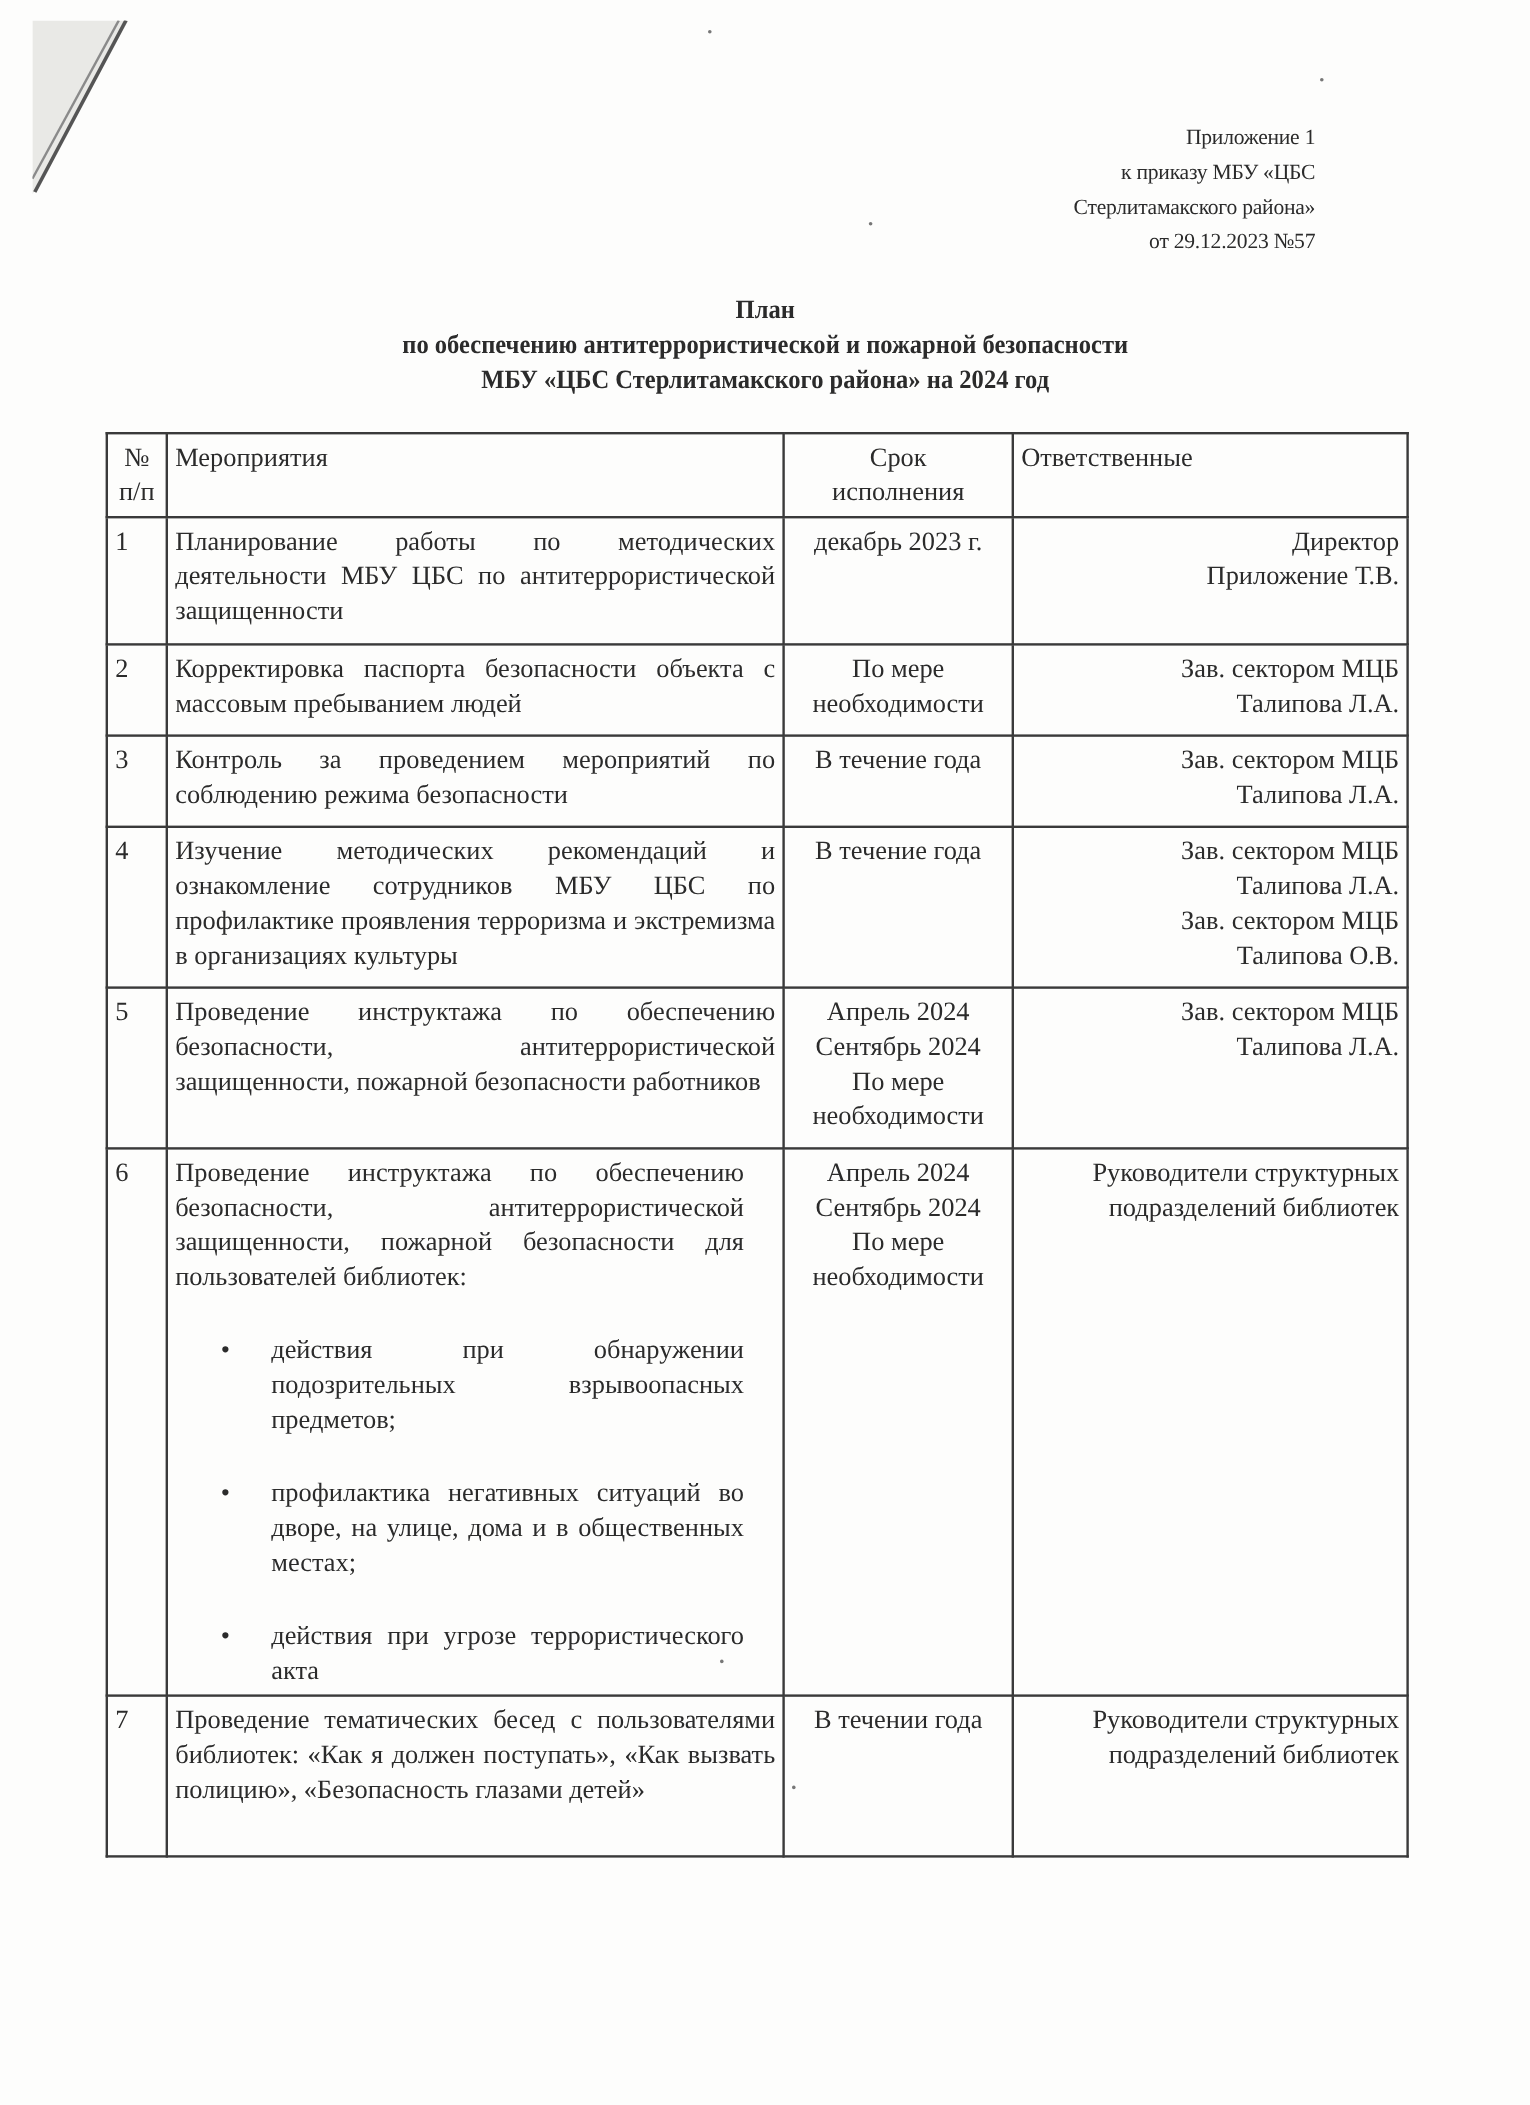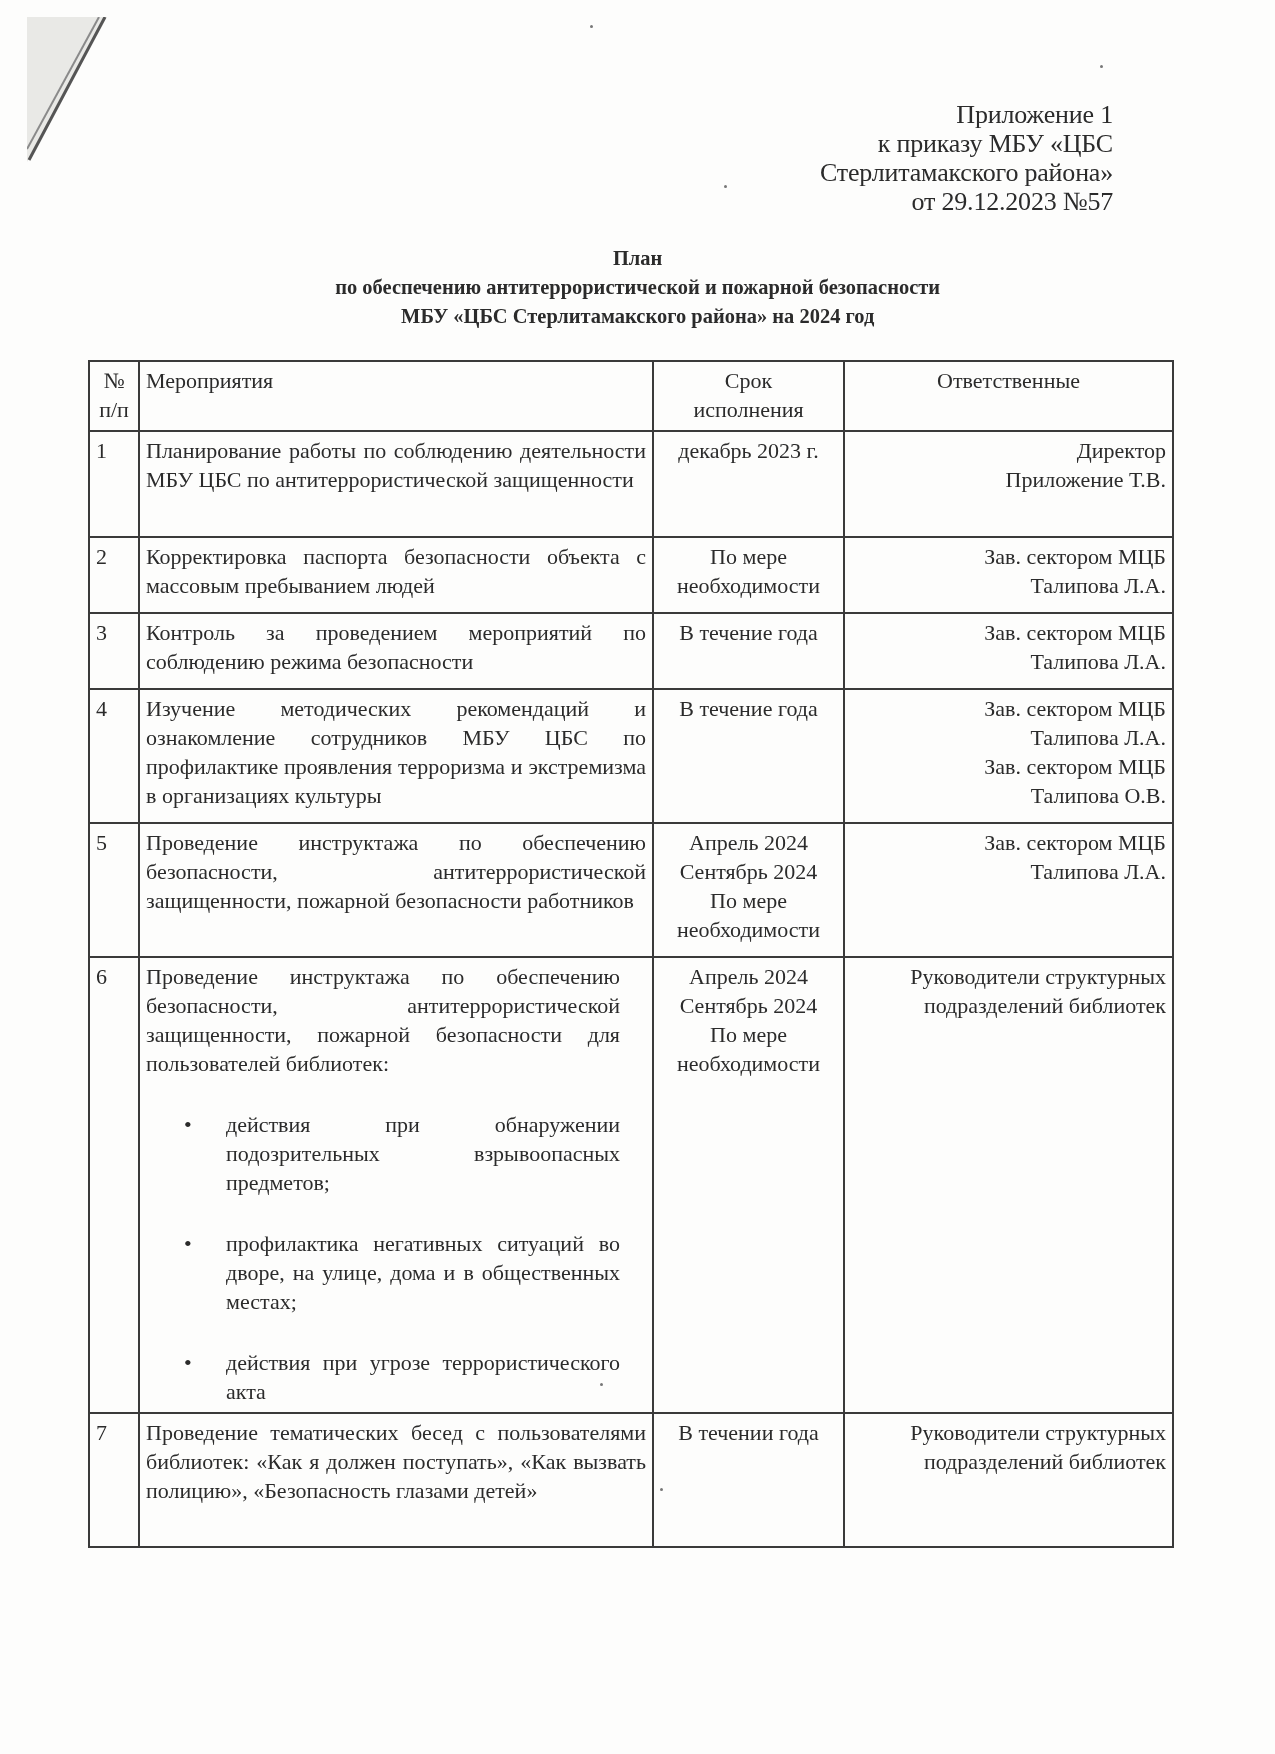--- a/index.html
+++ b/index.html
@@ -4,22 +4,22 @@
   <style>
     html, body { margin: 0; padding: 0; }
     body {
       width: 1275px; height: 1754px; background: #fdfdfc; position: relative;
       overflow: hidden; font-family: "Liberation Serif", "DejaVu Serif", serif; color: #2b2b2b;
     }
     .scan-corner {
       position: absolute; left: 27px; top: 17px; width: 80px; height: 145px;
     }
     .appendix {
-      position: absolute; right: 162px; top: 100px; text-align: right;
-      font-size: 26px; line-height: 29px; letter-spacing: -0.2px;
+      position: absolute; right: 179px; top: 100px; text-align: right;
+      font-size: 18px; line-height: 29px; letter-spacing: -0.2px;
     }
     .title {
       position: absolute; left: 0; width: 1275px; top: 243px; text-align: center;
       font-weight: bold; font-size: 22px; line-height: 29px; transform: scaleX(0.93);
       transform-origin: 640px 0;
     }
     table.plan {
       position: absolute; left: 88px; top: 360px; width: 1086px;
       border-collapse: collapse; font-size: 22px; line-height: 29px;
     }
@@ -74,27 +74,27 @@
     <tr>
       <th class="c-num">
         <span class="line">№</span>
         <span class="line">п/п</span>
       </th>
       <th class="c-act" style="text-align:center;padding-bottom:34px">Мероприятия</th>
       <th class="c-term" style="">
         <span class="line">Срок</span>
         <span class="line">исполнения</span>
       </th>
-      <th class="c-resp" style="text-align:center">Ответственные</th>
+      <th class="c-resp" style="text-align:left">Ответственные</th>
     </tr>
   </thead>
   <tbody>
     <tr style="height:106px">
       <td class="c-num">1</td>
-      <td class="c-act">Планирование работы по соблюдению деятельности МБУ ЦБС по антитеррористической защищенности</td>
+      <td class="c-act">Планирование работы по методических деятельности МБУ ЦБС по антитеррористической защищенности</td>
       <td class="c-term">
         <span class="line">декабрь 2023 г.</span>
       </td>
       <td class="c-resp">
         <span class="line">Директор</span>
         <span class="line">Приложение Т.В.</span>
       </td>
     </tr>
     <tr style="height:76px">
       <td class="c-num">2</td>

